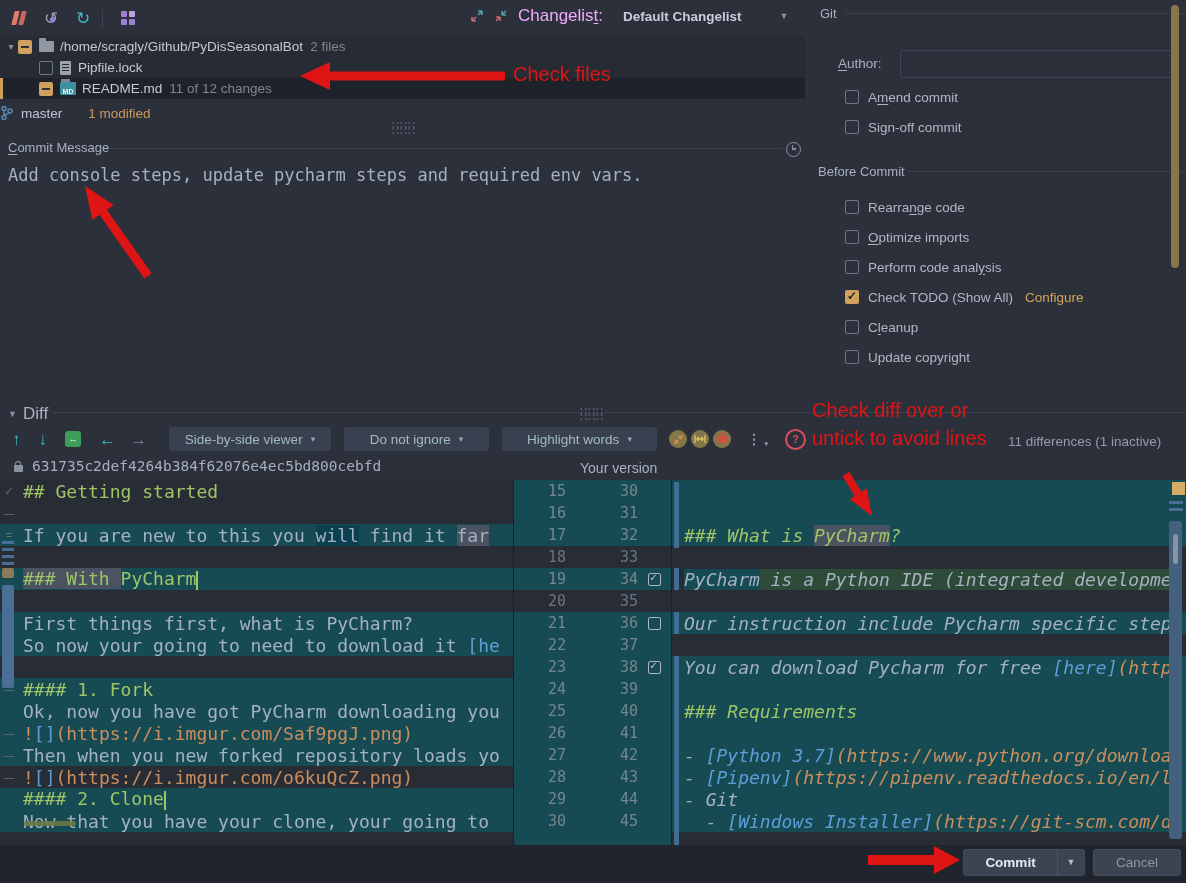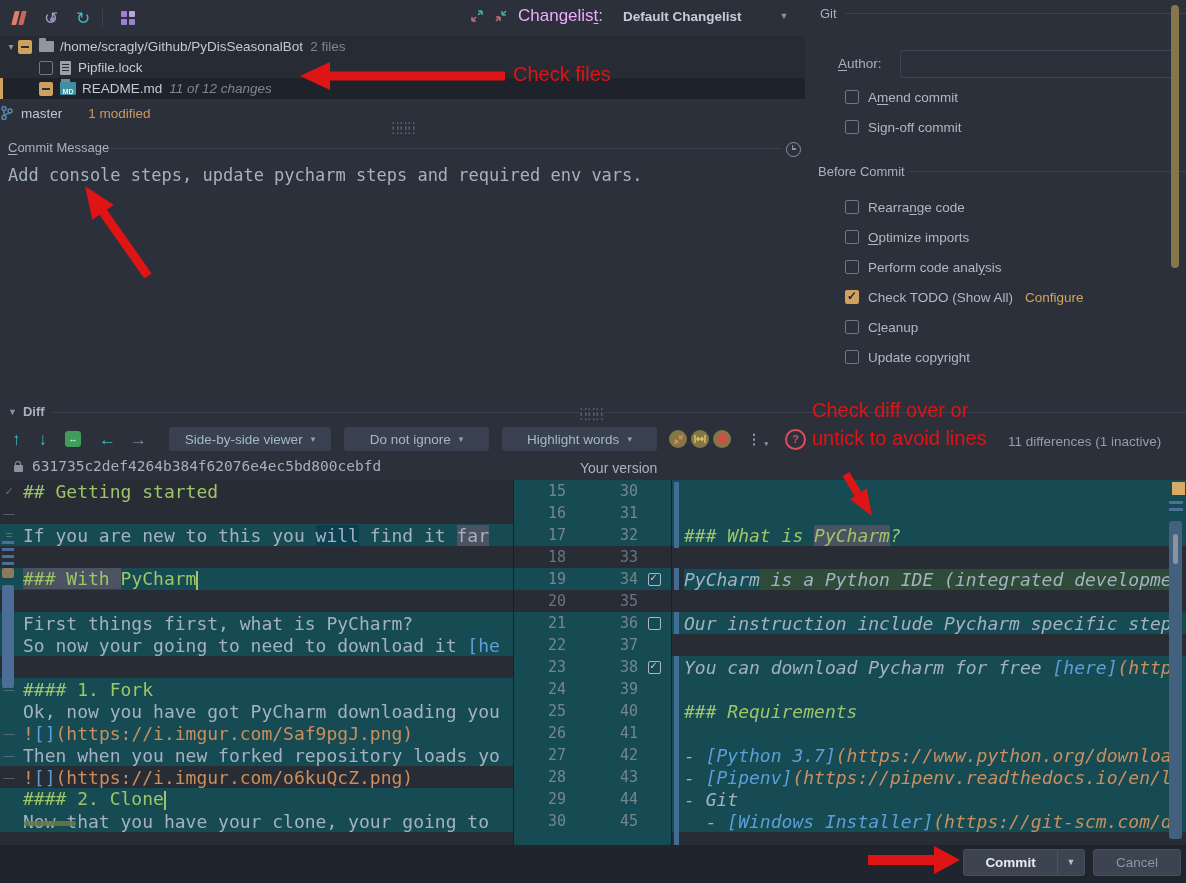--- a/index.html
+++ b/index.html
@@ -40,21 +40,21 @@
   .cbx.partial:before{content:"";position:absolute;left:3px;top:6px;width:8px;height:2.5px;background:#2b303b;}
   .cbx.on{background:#cfa05e;position:relative;}
   .cbx.on:before{content:"✓";position:absolute;left:2px;top:-1px;color:#22252e;font-size:12px;font-weight:bold;}
   .ic-folder{width:15px;height:11px;background:#8f97a5;border-radius:1px;position:relative;margin-right:6px;flex:none;}
   .ic-folder:before{content:"";position:absolute;top:-3px;left:0;width:7px;height:3px;background:#8f97a5;border-radius:1px 1px 0 0;}
   .ic-doc{width:11px;height:14px;background:#9aa2b0;border-radius:1px;position:relative;margin-right:7px;flex:none;}
   .ic-doc:before{content:"";position:absolute;left:2px;top:3px;width:7px;height:1.5px;background:#272b34;box-shadow:0 3px 0 #272b34,0 6px 0 #272b34;}
   .ic-md{width:16px;height:13px;background:#3d8fa2;color:#e8f2f5;font-size:7px;font-weight:bold;display:flex;align-items:flex-end;justify-content:center;border-radius:1px;margin-right:6px;flex:none;position:relative;}
   .ic-md:before{content:"";position:absolute;top:-3px;left:1px;width:9px;height:3px;background:#7c8594;}
   .tmeta{color:#7e8694;margin-left:7px;}
-  .tmeta.italic{font-style:italic;}
+  .tmeta.italic{}
 
   
   #branchbar{left:0;top:99px;width:805px;height:28px;display:flex;align-items:center;}
   #branch-name{color:#bfc6d2;font-size:13.5px;margin-left:7px;}
   #branch-modified{color:#cb9a5e;font-size:13.5px;margin-left:26px;}
 
   .grip{color:#6e7787;font-size:11px;letter-spacing:1px;line-height:6px;text-align:center;}
 
   
   #cm-label{left:8px;top:140px;font-size:13px;color:#a9b1bd;}
@@ -68,21 +68,21 @@
   .sec-title{font-size:13px;color:#a9b1bd;}
   #author-label{color:#a7b0bd;font-size:13.5px;}
   #author-input{position:absolute;left:900px;top:50px;width:268px;height:24px;background:#2b303b;border:1px solid #3e4654;border-radius:3px;}
   .chkrow{display:flex;align-items:center;height:30px;font-size:13.5px;color:#b0b7c3;}
   .chkrow .cbx{margin-right:9px;}
   .link{color:#d5a455;margin-left:12px;}
   #right-scroll{left:1171px;top:5px;width:8px;height:263px;background:#85774b;border-radius:4px;}
 
   
   #diff-caret{color:#8a92a0;font-size:9px;}
-  #diff-label{font-size:13px;color:#a9b1bd;margin-left:6px;font-weight:bold;}
+  #diff-label{font-size:17px;color:#a9b1bd;margin-left:6px;}
   .dd-btn{height:24px;background:#394050;border-radius:3px;color:#a3bbbf;font-size:13.5px;display:flex;align-items:center;justify-content:center;gap:8px;}
   .dd-btn .car{font-size:9px;color:#8fa6aa;}
   .t-ar{font-size:17px;line-height:1;color:#3fbcc4;font-weight:bold;}
   .t-ar.gray{color:#7a8293;}
   .ic-jump{width:16px;height:16px;background:#3f9d5a;border-radius:3px;color:#eaf4ec;font-size:9px;display:flex;align-items:center;justify-content:center;}
   .circle-btn{width:18px;height:18px;border-radius:50%;background:#83774a;display:flex;align-items:center;justify-content:center;}
   .dots{color:#8a92a0;font-size:14px;font-weight:bold;position:relative;}
   .dots:after{content:"▾";position:absolute;font-size:7px;right:-7px;bottom:-1px;color:#8a92a0;}
   .help-circ{width:17px;height:17px;border:2px solid #d94f5c;border-radius:50%;color:#d94f5c;font-size:11px;font-weight:bold;display:flex;align-items:center;justify-content:center;}
   #diff-count{font-size:13.5px;color:#959daa;}

